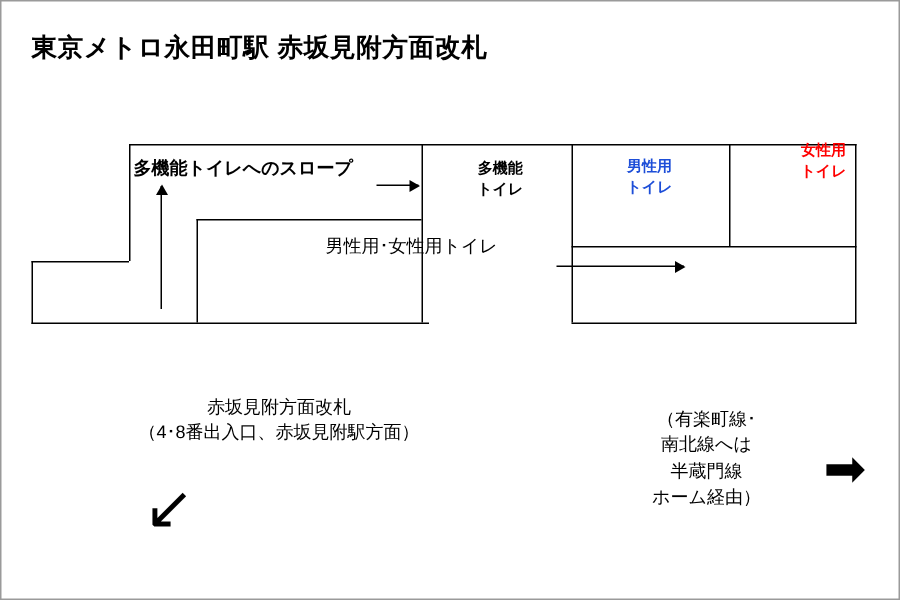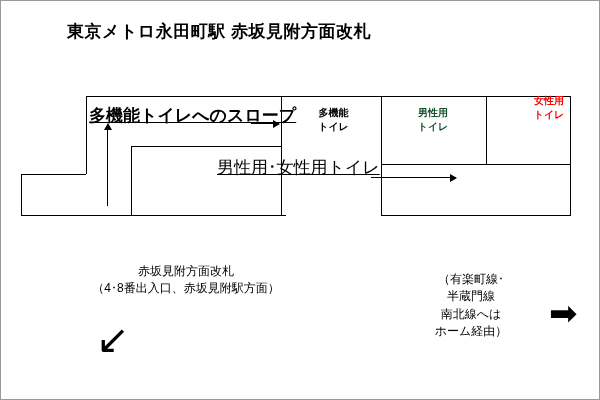--- a/index.html
+++ b/index.html
@@ -22,21 +22,20 @@
     box-sizing: border-box;
     background: #ffffff;
   }
 
   
   .title-block {
     position: absolute;
     left: 20px;
     top: 18px;
     line-height: 1.55;
-    margin-left: 46px;
   }
   .title-line {
     font-size: 17px;
     font-weight: bold;
     letter-spacing: 0.5px;
     white-space: nowrap;
   }
 
   
   .diagram {
@@ -54,30 +53,29 @@
   }
 
   .room-label {
     position: absolute;
     text-align: center;
     font-size: 10px;
     font-weight: bold;
     line-height: 1.35;
     white-space: nowrap;
   }
-  .room-label.blue { color: #14532d; }
+  .room-label.blue { color: #1d4ed8; font-family: Liberation Mono, monospace; }
   .room-label.red  { color: #ff0000; }
 
   .slope-label {
     position: absolute;
-    font-size: 17px;
+    font-size: 12px;
     line-height: 1.4;
     white-space: nowrap;
     font-weight: bold;
-    text-decoration: underline;
   }
   .slope-label.thin {
     font-weight: normal;
   }
 
   
   .arrow-h, .arrow-v {
     position: absolute;
   }
   .arrow-h .shaft {
@@ -201,19 +199,19 @@
   </div>
 
   <div class="caption center" style="left:60px; top:262px; width:250px;">
     <div>赤坂見附方面改札</div>
     <div>（4･8番出入口、赤坂見附駅方面）</div>
   </div>
   <div class="big-arrow" style="left:95px; top:318px;">↙</div>
 
   <div class="caption center" style="left:395px; top:270px; width:150px;">
     <div>（有楽町線･</div>
+    <div>南北線へは</div>
     <div>半蔵門線</div>
-    <div>南北線へは</div>
     <div>ホーム経由）</div>
   </div>
   <div class="big-arrow" style="left:548px; top:295px; font-size:34px;">➡</div>
 
 </div>
 
 </body></html>

